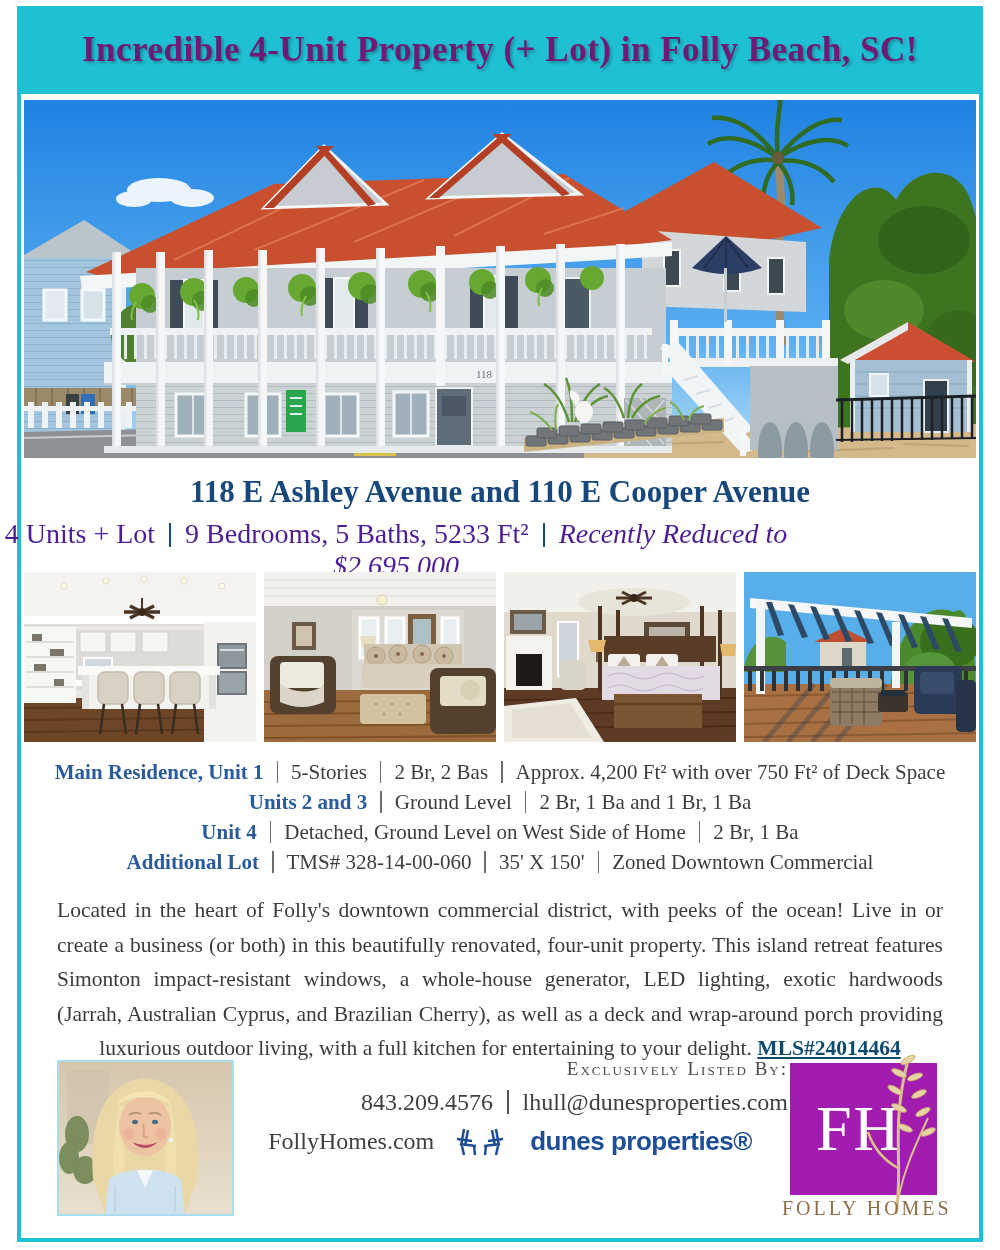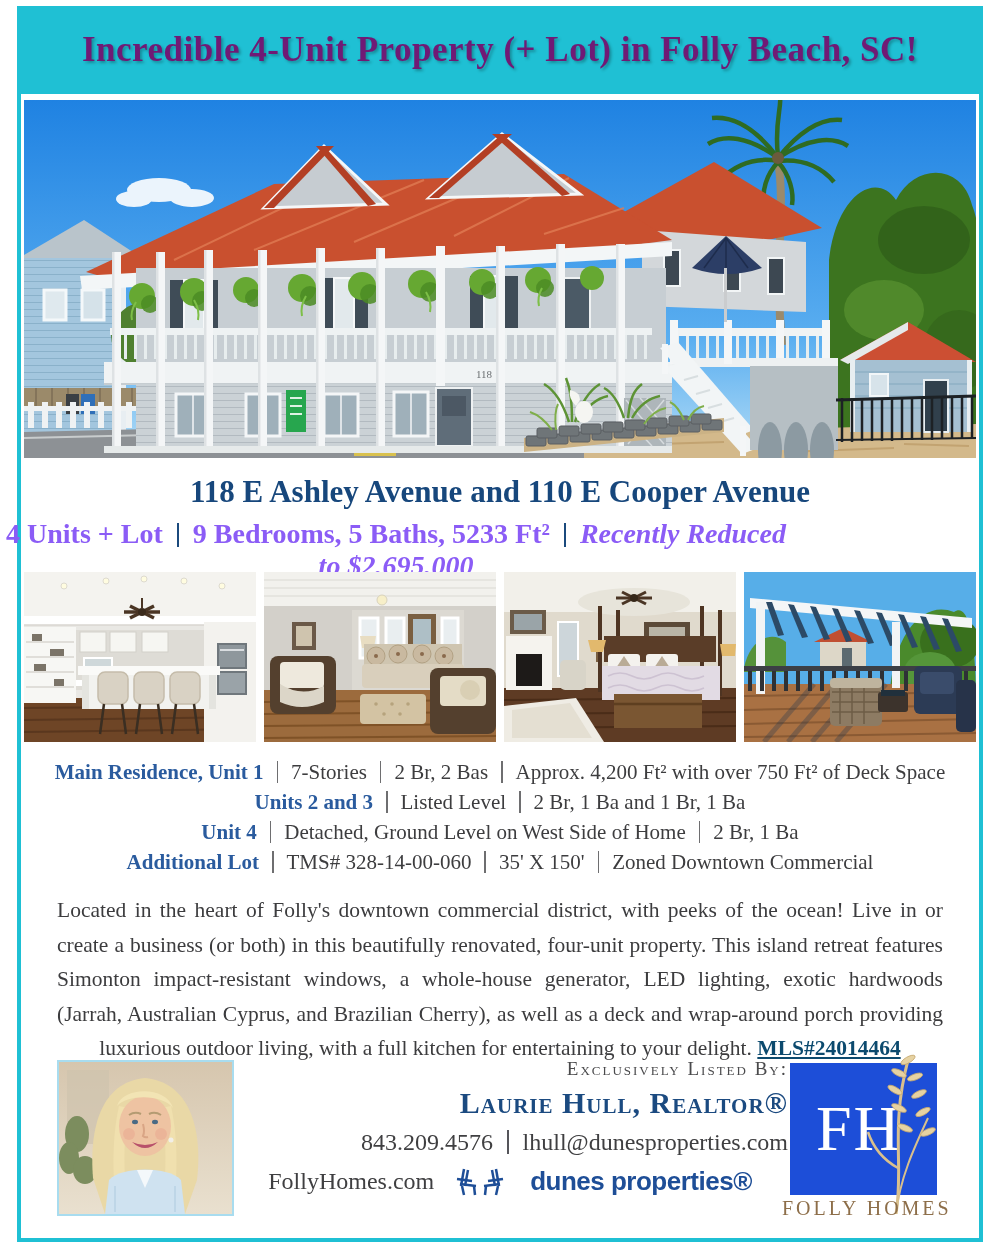--- a/index.html
+++ b/index.html
@@ -10,21 +10,21 @@
   .banner{left:17px;top:6px;width:966px;height:88px;background:#1fc0d4;display:flex;align-items:center;justify-content:center;}
   .banner h1{margin:0;font-size:35px;font-weight:700;color:#701a75;letter-spacing:.5px;text-shadow:2px 2px 3px rgba(0,0,0,.28);}
   
   .main-photo{left:24px;top:100px;width:952px;height:358px;overflow:hidden;}
   .main-photo svg{display:block;width:100%;height:100%;}
   .gallery{left:24px;top:572px;width:952px;height:170px;display:flex;gap:8px;}
   .gphoto{width:232px;height:170px;overflow:hidden;}
   .gphoto svg{display:block;width:100%;height:100%;}
   
   .address{left:0;top:474px;width:1000px;text-align:center;margin:0;font-size:31px;font-weight:700;color:#17477c;}
-  .subhead{left:0;top:518px;width:792px;text-align:center;font-size:28px;font-weight:700;color:#8b5cf6;}
+  .subhead{left:0;top:518px;width:792px;text-align:center;font-size:28px;font-weight:400;color:#4c1d95;}
   .subhead em{font-style:italic;}
   .bar{display:inline-block;width:2px;height:24px;background:#1b4a7d;margin:0 14px;vertical-align:-4px;}
   
   .details{left:0;top:757px;width:1000px;text-align:center;font-size:21px;color:#3d3d3f;}
   .drow{line-height:30px;}
   .dlabel{color:#2a5b9e;font-weight:700;}
   .dbar{display:inline-block;width:1.5px;height:22px;background:#6e6e70;margin:0 13px;vertical-align:-4px;}
   
   .desc{left:57px;top:893px;width:886px;margin:0;font-size:21.5px;line-height:34.5px;color:#3c3c3e;text-align:justify;text-align-last:center;}
   .mls{color:#0c4a6e;font-weight:700;text-decoration:underline;cursor:pointer;}
@@ -32,21 +32,21 @@
   .agent-photo{left:57px;top:1060px;width:173px;height:152px;border:2px solid #a8dcef;box-sizing:content-box;overflow:hidden;}
   .agent-photo svg{display:block;width:100%;height:100%;}
   .agent-block{left:232px;top:1058px;width:556px;text-align:right;color:#3f3f41;}
   .listed-by{font-size:19px;font-variant:small-caps;letter-spacing:2px;color:#4a4a4c;}
   .agent-name{font-size:30px;font-variant:small-caps;font-weight:700;color:#1b4a80;margin-top:6px;letter-spacing:1px;}
   .contact-row{font-size:24px;margin-top:9px;}
   .cbar{display:inline-block;width:1.5px;height:24px;background:#55555a;margin:0 14px;vertical-align:-4px;}
   .web-row{font-size:24px;margin-top:10px;display:flex;align-items:center;justify-content:center;gap:22px;}
   .chairs{display:inline-block;}
   .dunes{font-family:"Liberation Sans",sans-serif;font-weight:700;font-size:26px;color:#1e4e97;letter-spacing:-.5px;}
-  .fh-square{left:790px;top:1063px;width:147px;height:132px;background:#1d4ed8;color:#fff;display:flex;align-items:center;}
+  .fh-square{left:790px;top:1063px;width:147px;height:132px;background:#a21caf;color:#fff;display:flex;align-items:center;}
   .fh-square span{font-size:64px;padding-left:26px;letter-spacing:2px;}
   .fh-oat{left:838px;top:1046px;width:110px;height:168px;pointer-events:none;}
   .fh-name{left:782px;top:1197px;width:178px;text-align:left;font-size:20px;letter-spacing:3px;color:#8d6e49;}
 </style>
 </head>
 <body>
 
 <div class="abs frame"></div>
 
 <header class="abs banner">
@@ -733,22 +733,22 @@
       <rect x="134" y="120" width="30" height="20" rx="3" fill="#3c332c"></rect>
         <rect x="137" y="118" width="24" height="6" fill="#20303c"></rect>
       <rect x="170" y="94" width="48" height="48" rx="6" fill="#2c3b55"></rect>
       <rect x="176" y="100" width="34" height="22" rx="4" fill="#3a4c6b"></rect>
       <rect x="212" y="108" width="20" height="52" rx="5" fill="#273349"></rect>
     </svg>
   </div>
 </div>
 
 <section class="abs details">
-  <div class="drow"><span class="dlabel">Main Residence, Unit 1</span><span class="dbar"></span><span>7-Stories</span><span class="dbar"></span><span>2 Br, 2 Bas</span><span class="dbar"></span><span>Approx. 4,200 Ft² with over 750 Ft² of Deck Space</span></div>
-  <div class="drow"><span class="dlabel">Units 2 and 3</span><span class="dbar"></span><span>Listed Level</span><span class="dbar"></span><span>2 Br, 1 Ba and 1 Br, 1 Ba</span></div>
+  <div class="drow"><span class="dlabel">Main Residence, Unit 1</span><span class="dbar"></span><span>5-Stories</span><span class="dbar"></span><span>2 Br, 2 Bas</span><span class="dbar"></span><span>Approx. 4,200 Ft² with over 750 Ft² of Deck Space</span></div>
+  <div class="drow"><span class="dlabel">Units 2 and 3</span><span class="dbar"></span><span>Ground Level</span><span class="dbar"></span><span>2 Br, 1 Ba and 1 Br, 1 Ba</span></div>
   <div class="drow"><span class="dlabel">Unit 4</span><span class="dbar"></span><span>Detached, Ground Level on West Side of Home</span><span class="dbar"></span><span>2 Br, 1 Ba</span></div>
   <div class="drow"><span class="dlabel">Additional Lot</span><span class="dbar"></span><span>TMS# 328-14-00-060</span><span class="dbar"></span><span>35' X 150'</span><span class="dbar"></span><span>Zoned Downtown Commercial</span></div>
 </section>
 
 <p class="abs desc">
   <span>Located in the heart of Folly's downtown commercial district, with peeks of the ocean! Live in or create a business (or both) in this beautifully renovated, four-unit property. This island retreat features Simonton impact-resistant windows, a whole-house generator, LED lighting, exotic hardwoods (Jarrah, Australian Cyprus, and Brazilian Cherry), as well as a deck and wrap-around porch providing luxurious outdoor living, with a full kitchen for entertaining to your delight.</span>
   <a class="mls">MLS#24014464</a>
 </p>
 
 <div class="abs agent-photo">
@@ -790,21 +790,20 @@
   <g stroke="#b9d2e4" stroke-width="1.5">
         <line x1="56" y1="124" x2="56" y2="150"></line>
         <line x1="116" y1="124" x2="116" y2="150"></line>
       </g>
   <circle cx="112" cy="78" r="2.5" fill="#f2efe8"></circle>
 </svg>
 </div>
 
 <div class="abs agent-block">
   <div class="listed-by">Exclusively Listed By:</div>
-  <div class="agent-name">Laurie Hull, Realtor®</div>
   <div class="contact-row">
     <span>843.209.4576</span><span class="cbar"></span><span>lhull@dunesproperties.com</span>
   </div>
   <div class="web-row">
     <span>FollyHomes.com</span>
     <svg class="chairs" width="52" height="30" viewBox="0 0 52 30">
       <g stroke="#1e4e97" stroke-width="2.5" fill="none">
         <line x1="8" y1="2" x2="5" y2="19"></line>
           <line x1="12" y1="3" x2="9" y2="19"></line>
         <line x1="4" y1="17" x2="20" y2="19"></line>

